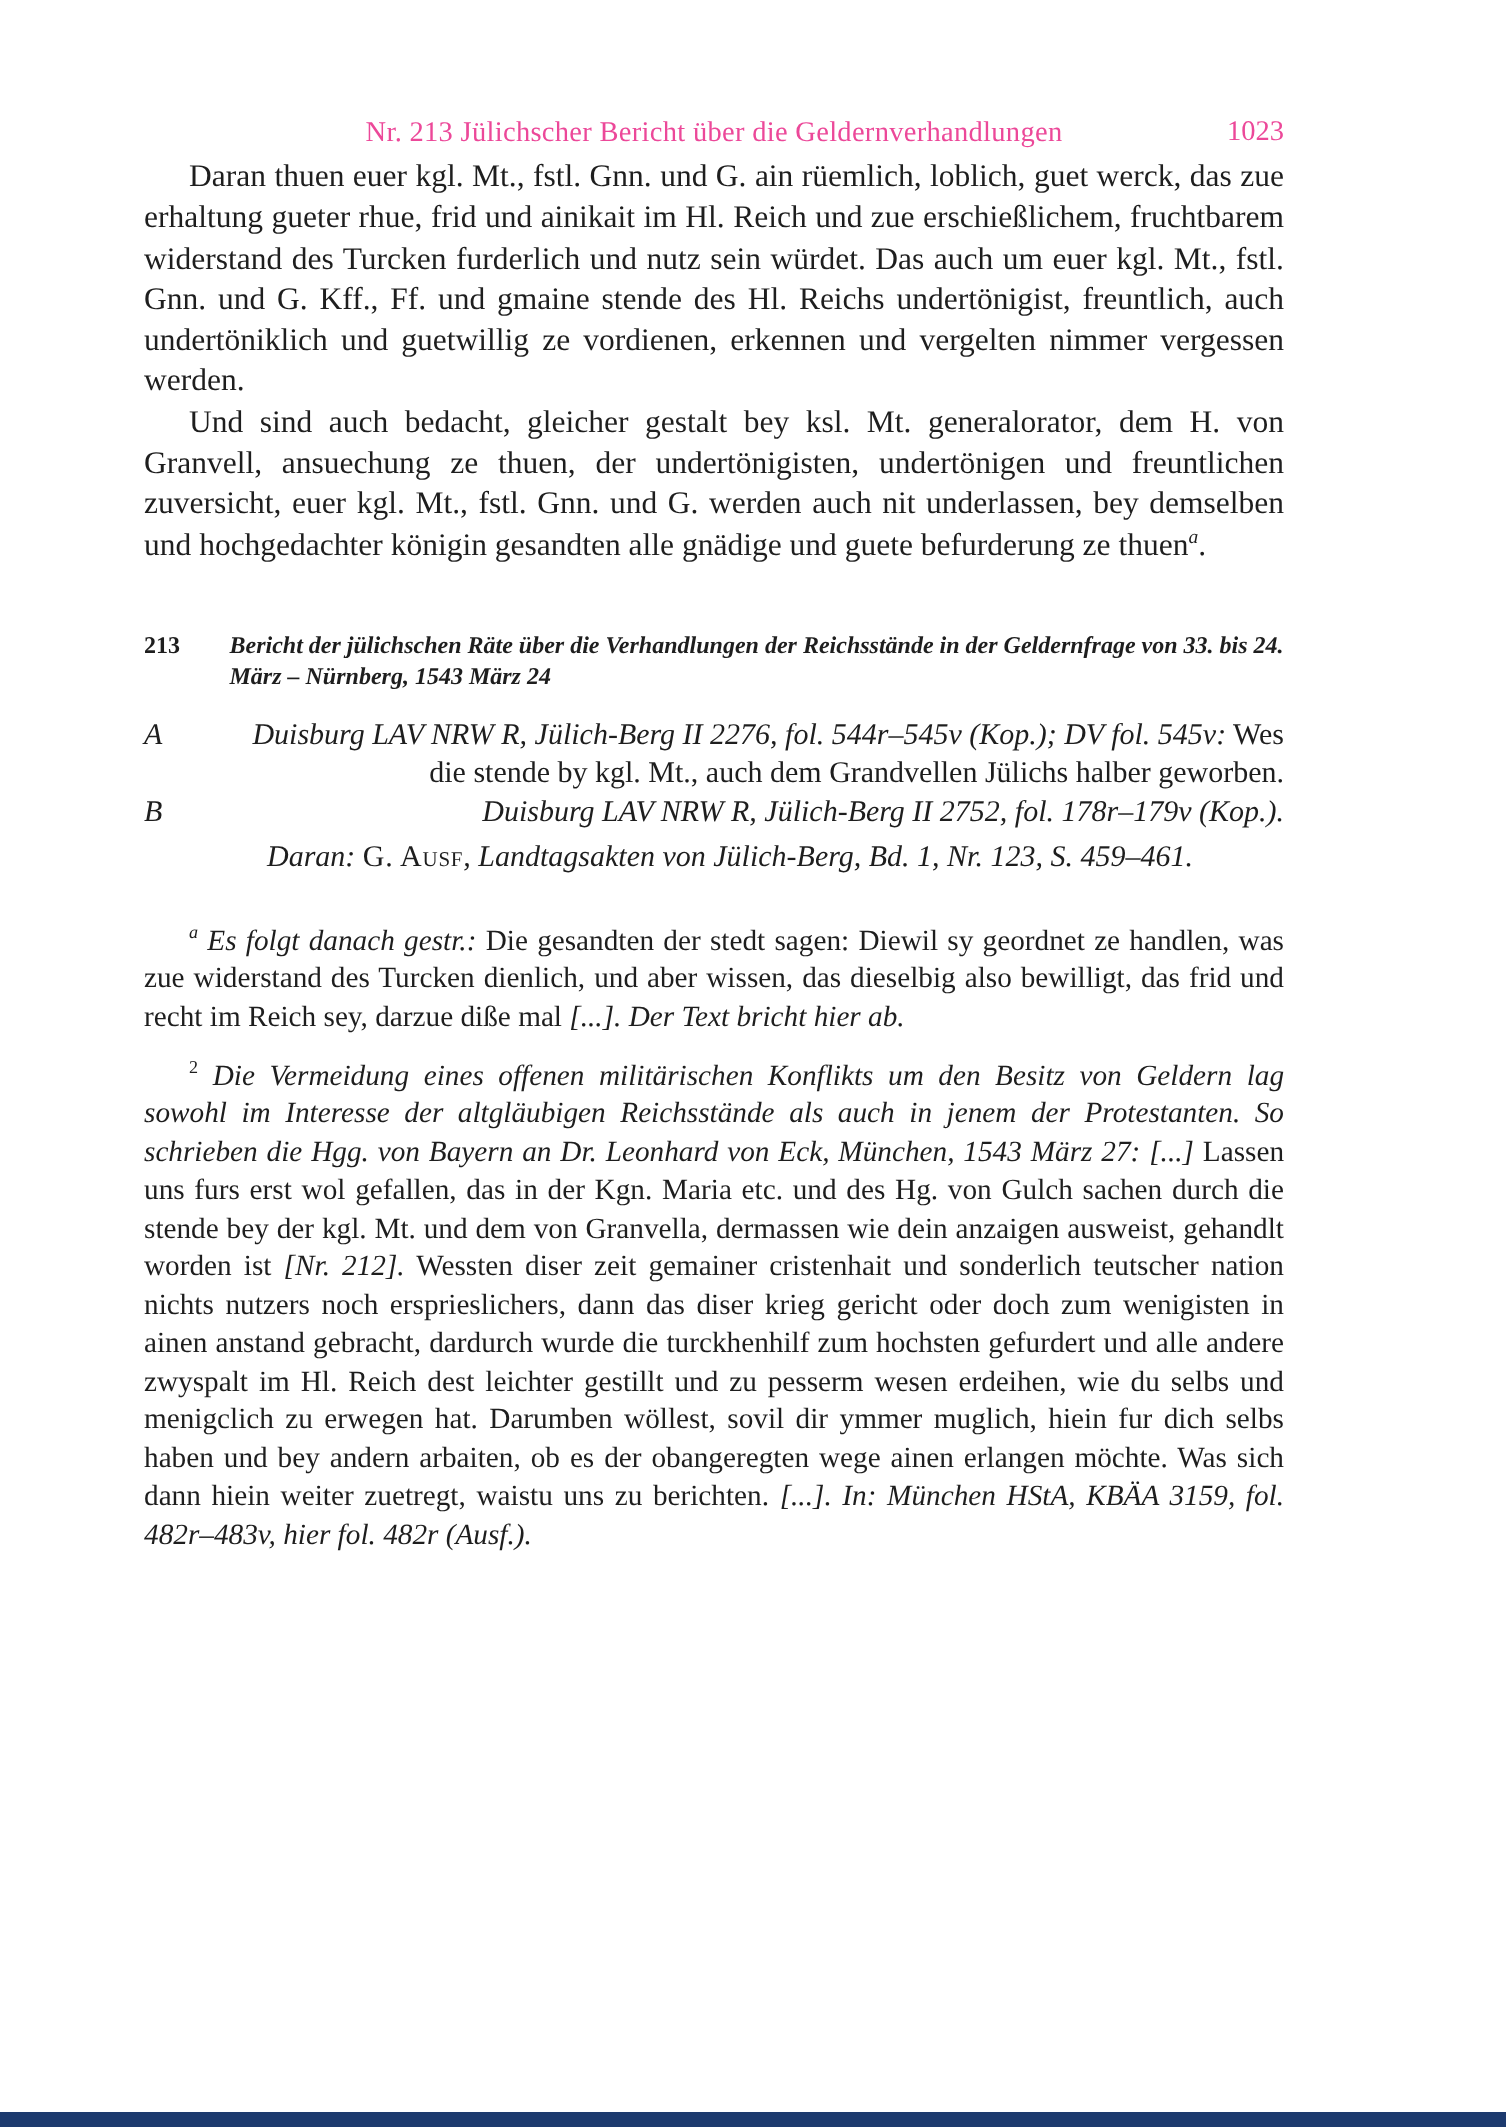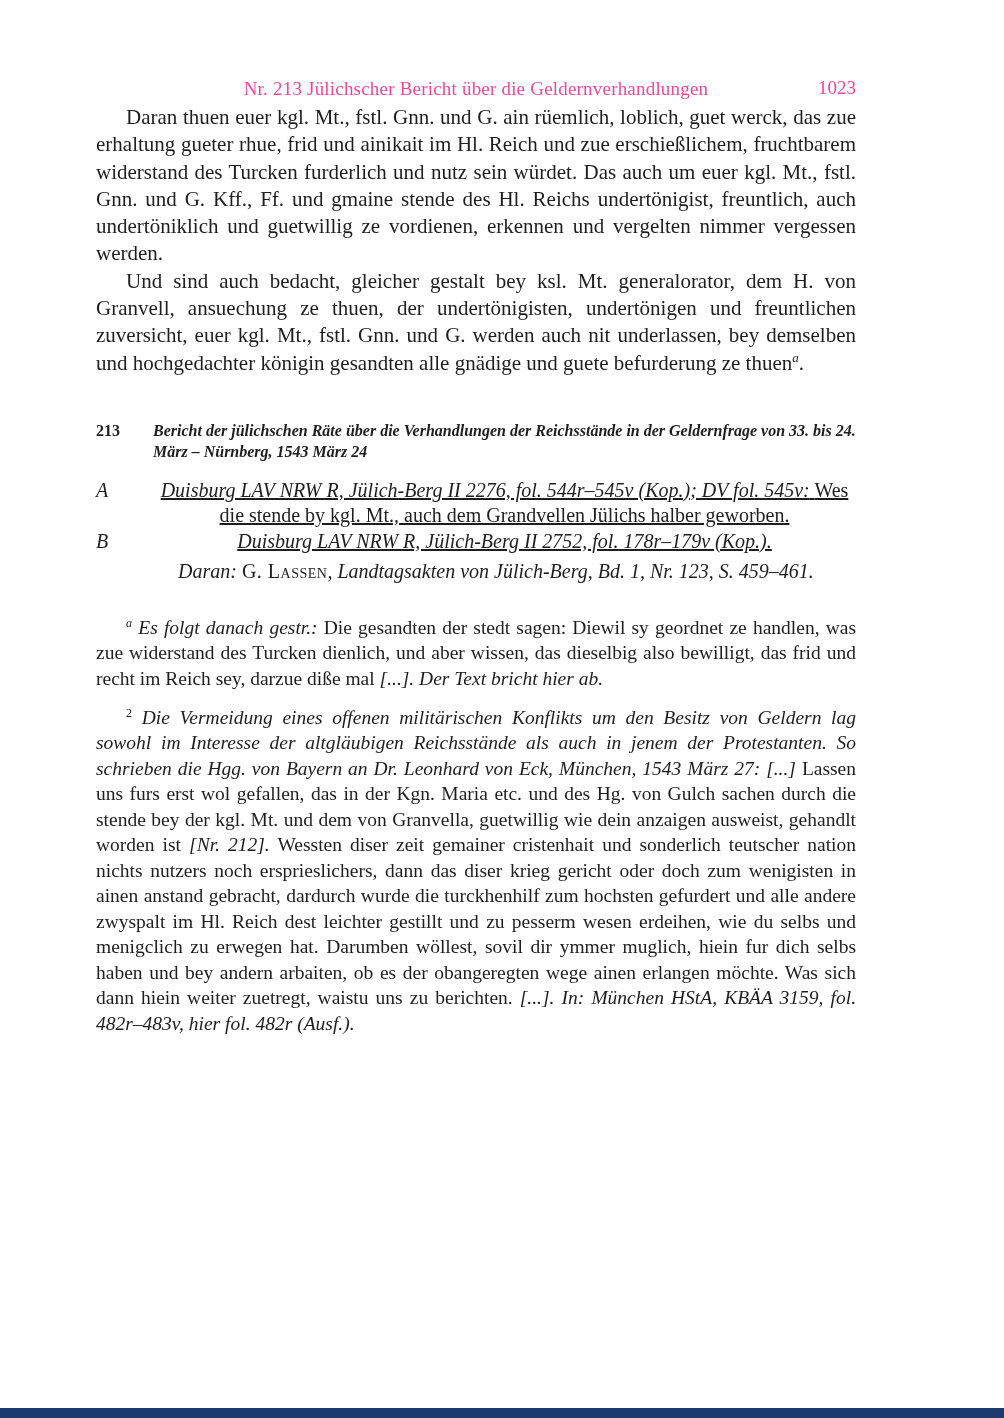--- a/index.html
+++ b/index.html
@@ -56,21 +56,21 @@
   .sources {
     margin-top: 15px;
     font-size: 20px;
     line-height: 1.28;
   }
   .source-row {
     display: grid;
     grid-template-columns: 57px 1fr;
   }
   .siglum { font-style: italic; }
-  .src-text { text-align: center; text-decoration: underline; }
+  .src-text { text-align: right; }
   .regest-row {
     margin: 5px 0 0 82px;
     font-size: 20px;
     line-height: 1.28;
   }
   .entry-text { margin-top: 15px; }
   .footnote {
     margin: 0;
     font-size: 19.5px;
     line-height: 1.31;
@@ -122,35 +122,35 @@
         <span class="siglum">A</span>
         <span class="src-text"><span class="italic">Duisburg LAV NRW R, Jülich-Berg II 2276, fol. 544r–545v (Kop.); DV fol. 545v:</span>
           <span>Wes die stende by kgl. Mt., auch dem Grandvellen Jülichs halber geworben.</span></span>
       </div>
       <div class="source-row">
         <span class="siglum">B</span>
         <span class="src-text"><span class="italic">Duisburg LAV NRW R, Jülich-Berg II 2752, fol. 178r–179v (Kop.).</span></span>
       </div>
       <div class="regest-row">
         <span class="italic">Daran:</span>
-        <span><span class="smallcaps">G. Lassen</span></span><span class="italic">, Landtagsakten von Jülich-Berg, Bd. 1, Nr. 123, S. 459–461.</span>
+        <span><span class="smallcaps">G. Ausf</span></span><span class="italic">, Landtagsakten von Jülich-Berg, Bd. 1, Nr. 123, S. 459–461.</span>
       </div>
     </div>
 
 
     <p class="footnote footnote-a"><sup class="noteref italic">a</sup>
       <span class="italic">Es folgt danach gestr.:</span>
       <span>Die gesandten der stedt sagen: Diewil sy geordnet ze handlen, was zue widerstand des Turcken dienlich, und aber wissen, das dieselbig also bewilligt, das frid und recht im Reich sey, darzue diße mal</span>
       <span class="italic">[...].</span>
       <span class="italic">Der Text bricht hier ab.</span></p>
 
     <p class="footnote footnote-2"><sup class="noteref">2</sup>
       <span class="italic">Die Vermeidung eines offenen militärischen Konflikts um den Besitz von Geldern lag sowohl im Interesse der altgläubigen Reichsstände als auch in jenem der Protestanten. So schrieben die Hgg. von Bayern an Dr. Leonhard von Eck, München, 1543 März 27:</span>
       <span class="italic">[...]</span>
-      <span>Lassen uns furs erst wol gefallen, das in der Kgn. Maria etc. und des Hg. von Gulch sachen durch die stende bey der kgl. Mt. und dem von Granvella, guetwillig wie dein anzaigen ausweist, gehandlt worden ist</span>
+      <span>Lassen uns furs erst wol gefallen, das in der Kgn. Maria etc. und des Hg. von Gulch sachen durch die stende bey der kgl. Mt. und dem von Granvella, dermassen wie dein anzaigen ausweist, gehandlt worden ist</span>
       <span class="italic">[Nr. 212].</span>
       <span>Wessten diser zeit gemainer cristenhait und sonderlich teutscher nation nichts nutzers noch ersprieslichers, dann das diser krieg gericht oder doch zum wenigisten in ainen anstand gebracht, dardurch wurde die turckhenhilf zum hochsten gefurdert und alle andere zwyspalt im Hl. Reich dest leichter gestillt und zu pesserm wesen erdeihen, wie du selbs und menigclich zu erwegen hat. Darumben wöllest, sovil dir ymmer muglich, hiein fur dich selbs haben und bey andern arbaiten, ob es der obangeregten wege ainen erlangen möchte. Was sich dann hiein weiter zuetregt, waistu uns zu berichten.</span>
       <span class="italic">[...].</span>
       <span class="italic">In: München HStA, KBÄA 3159, fol. 482r–483v, hier fol. 482r (Ausf.).</span></p>
 
   </div>
 
   <div class="bottom-bar" style="background: rgb(28, 58, 110);"></div>
 </div>
 

